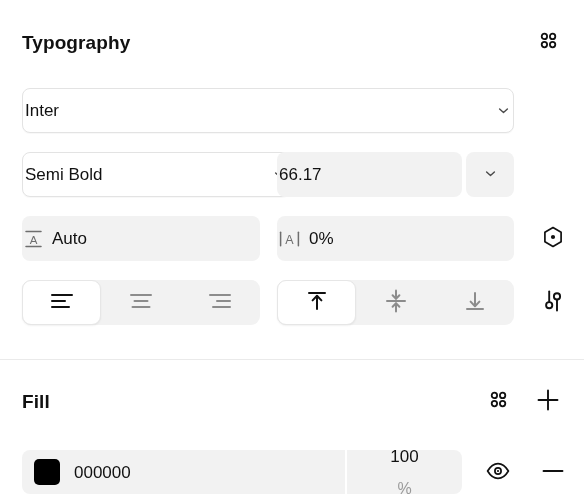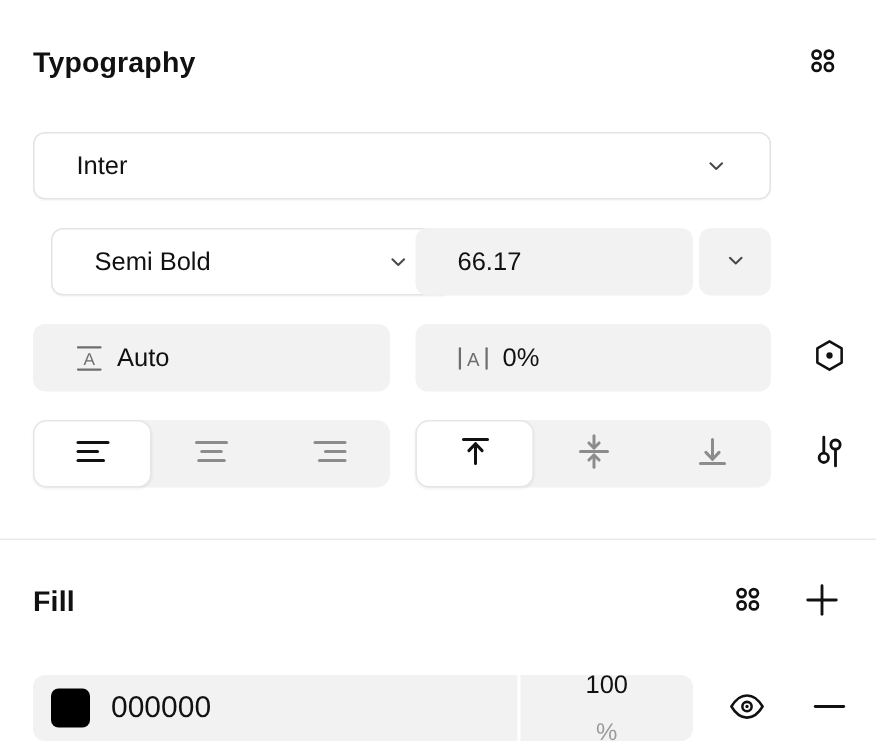--- a/index.html
+++ b/index.html
@@ -55,21 +55,21 @@
   
   .field {
     position: absolute;
     box-sizing: border-box;
     display: flex;
     align-items: center;
     border-radius: 8px;
     background: #f2f2f2;
     font-size: 17px;
     color: #111111;
-    padding: 0 28px;
+    padding: 0 2px;
     gap: 9px;
   }
   .field.outlined {
     background: #ffffff;
     border: 1px solid #e3e3e3;
     box-shadow: 0 1px 1px rgba(0,0,0,.03);
   }
   .field .value { line-height: 1; }
   .field .chev { margin-left: auto; display: flex; align-items: center; }
 
@@ -134,21 +134,21 @@
     border-radius: 8px;
   }
   .swatch {
     width: 26px;
     height: 26px;
     border-radius: 5px;
     flex: none;
     margin-left: 12px;
   }
   .hex {
-    font-size: 20px;
+    font-size: 17px;
     color: #111111;
     margin-left: 14px;
     line-height: 1;
   }
   .vsep {
     width: 2px;
     align-self: stretch;
     background: #ffffff;
     margin: 0 0 0 auto;
   }
@@ -186,21 +186,21 @@
 
   <div class="field outlined" style="left:22px; top:88px; width:492px; height:45px;">
     <span class="value">Inter</span>
     <span class="chev">
       <svg width="15" height="15" viewBox="0 0 15 15">
         <path d="M3.6 5.9 L7.5 9.6 L11.4 5.9" fill="none" stroke="#4a4a4a" stroke-width="1.4" stroke-linecap="round" stroke-linejoin="round"></path>
       </svg>
     </span>
   </div>
 
-  <div class="field outlined" style="left:34px; top:152px; width:268px; height:45px;">
+  <div class="field outlined" style="left:22px; top:152px; width:268px; height:45px;">
     <span class="value">Semi Bold</span>
     <span class="chev">
       <svg width="15" height="15" viewBox="0 0 15 15">
         <path d="M3.6 5.9 L7.5 9.6 L11.4 5.9" fill="none" stroke="#4a4a4a" stroke-width="1.4" stroke-linecap="round" stroke-linejoin="round"></path>
       </svg>
     </span>
   </div>
 
   <div class="field" style="left:277px; top:152px; width:185px; height:45px;">
     <span class="value">66.17</span>

